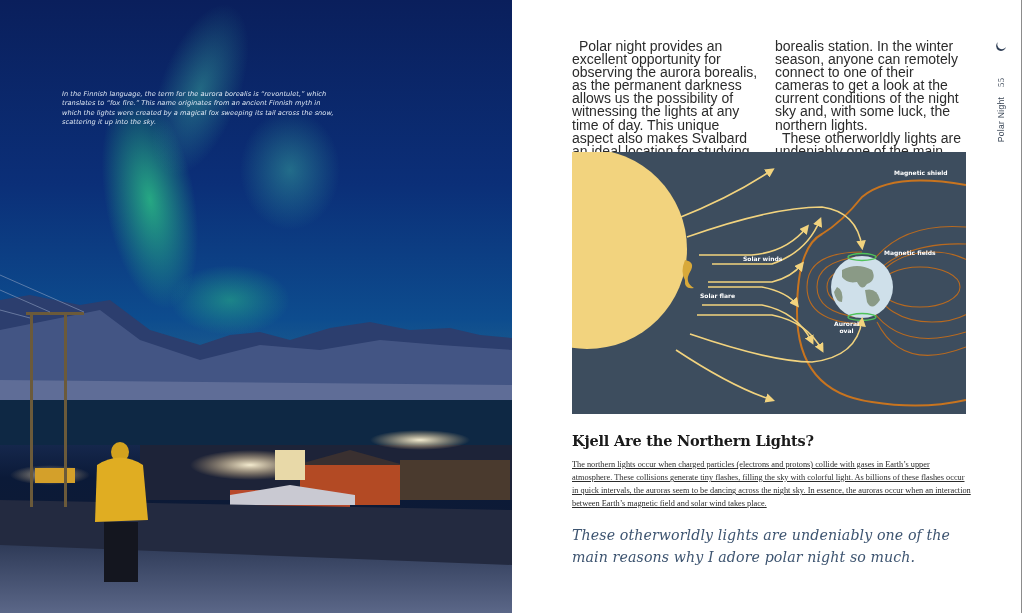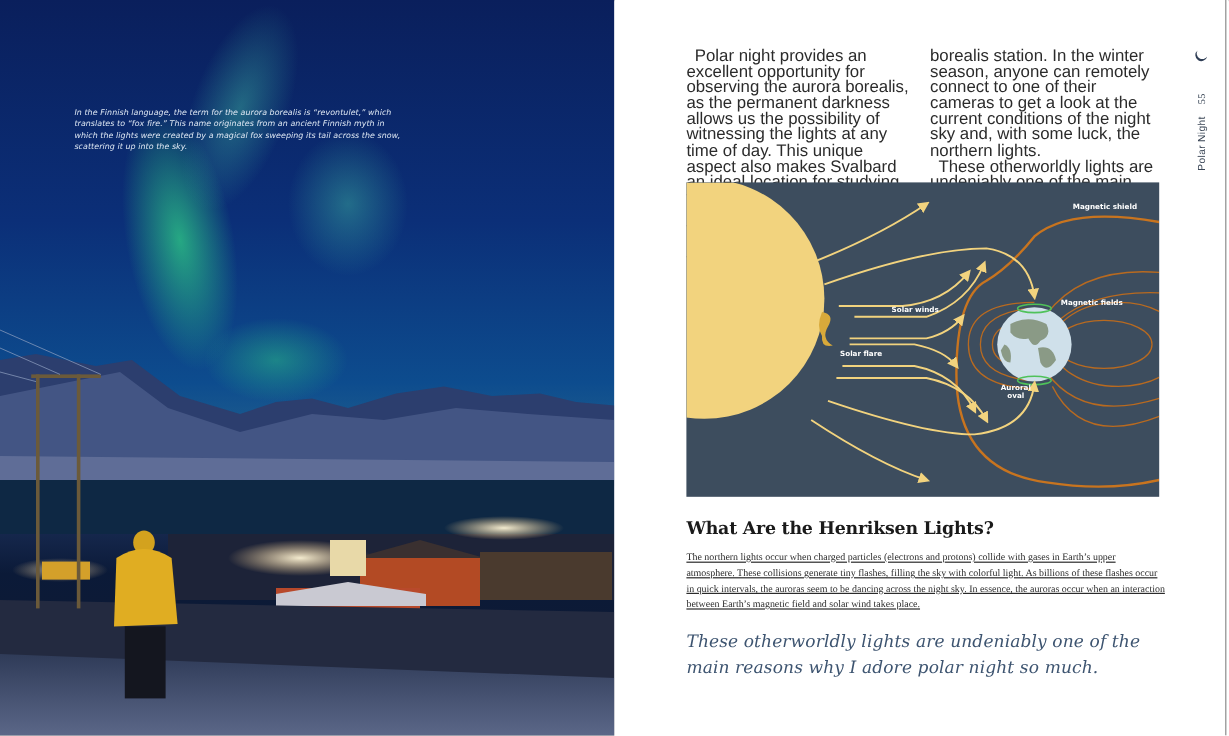--- a/index.html
+++ b/index.html
@@ -203,15 +203,15 @@
   <div class="lbl" style="left:322px; top:17px;">Magnetic shield</div>
   <div class="lbl" style="left:312px; top:97px;">Magnetic fields</div>
   <div class="lbl" style="left:171px; top:103px;">Solar winds</div>
   <div class="lbl" style="left:128px; top:140px;">Solar flare</div>
   <div class="lbl" style="left:262px; top:168px; text-align:center; line-height:7px;">
     <div>Auroral</div>
     <div>oval</div>
   </div>
 </div>
 
-<h2 class="heading">What Are the Henriksen Lights?</h2>
+<h2 class="heading">Kjell Are the Northern Lights?</h2>
 <p class="body-text">The northern lights occur when charged particles (electrons and protons) collide with gases in Earth’s upper atmosphere. These collisions generate tiny flashes, filling the sky with colorful light. As billions of these flashes occur in quick intervals, the auroras seem to be dancing across the night sky. In essence, the auroras occur when an interaction between Earth’s magnetic field and solar wind takes place.</p>
 <p class="quote">These otherworldly lights are undeniably one of the main reasons why I adore polar night so much.</p>
 
 </body></html>

